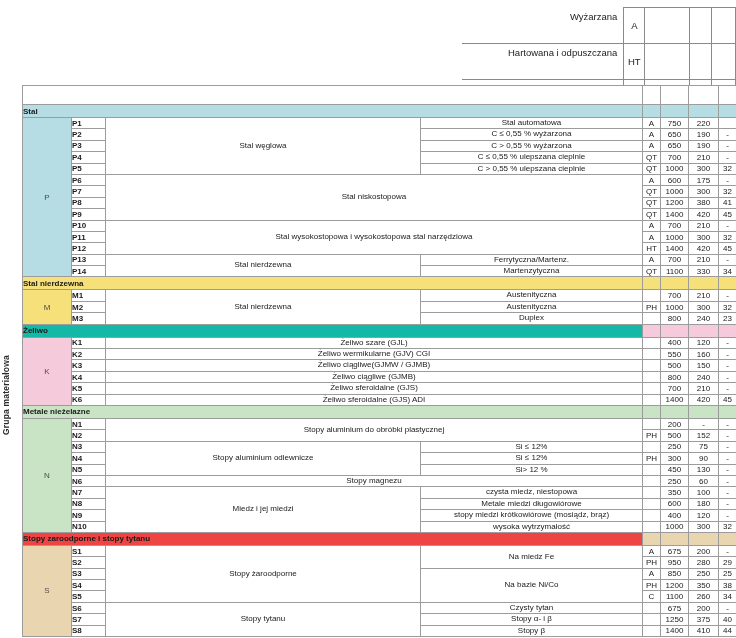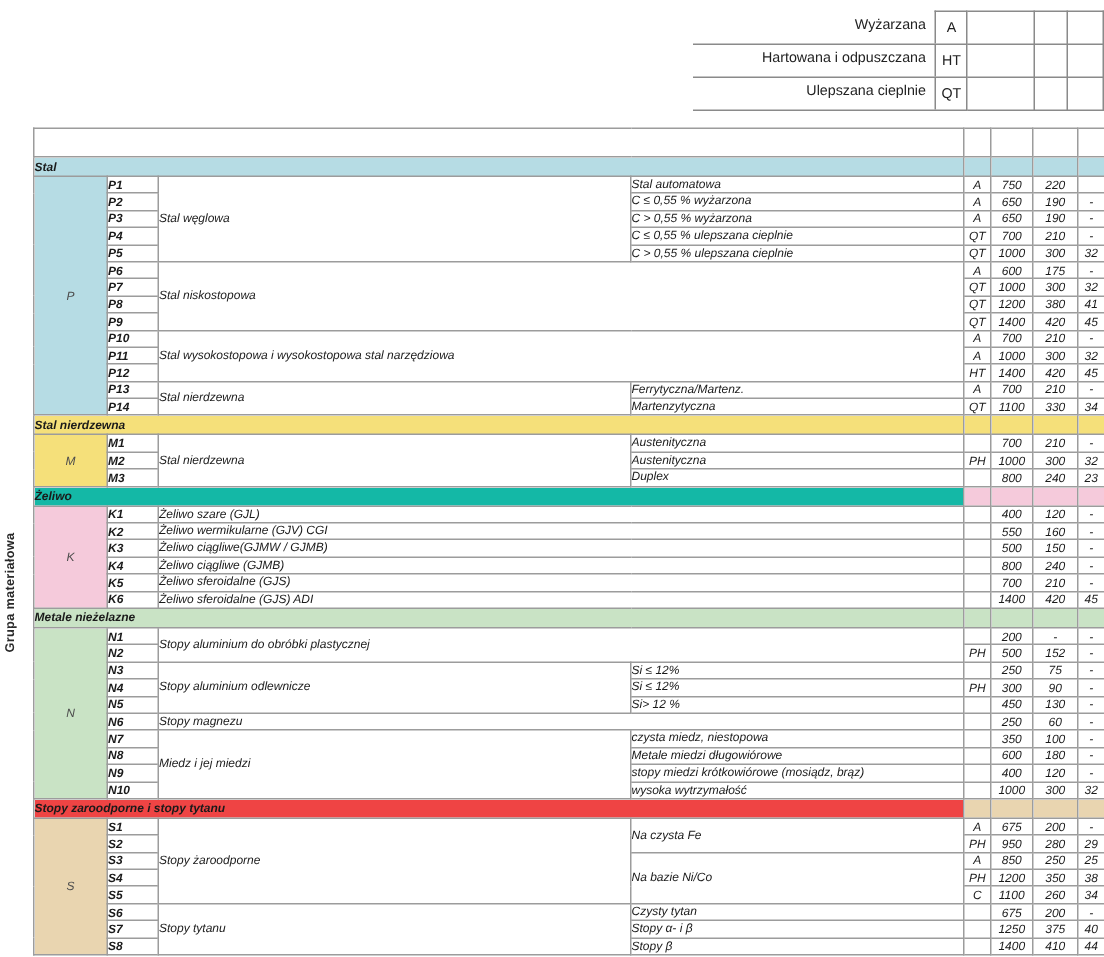--- a/index.html
+++ b/index.html
@@ -7,36 +7,36 @@
   #stage{position:absolute;left:0;top:0;width:736px;height:638px;}
 
   
   .group-axis{position:absolute;left:1px;top:295px;height:200px;width:15px;
     writing-mode:vertical-rl;transform:rotate(180deg);text-align:center;
     font-size:8.5px;font-weight:bold;color:#2a2a2a;letter-spacing:.2px;}
 
   
   #legend-table{position:absolute;left:462px;top:7px;border-collapse:collapse;table-layout:fixed;}
   #legend-table td{height:17px;font-size:9.5px;overflow:hidden;white-space:nowrap;}
-  #legend-table .lg-label{border:none;border-bottom:1px solid #8a8a8a;text-align:right;padding:0 6px 4px 0;color:#222;}
+  #legend-table .lg-label{border:none;border-bottom:1px solid #8a8a8a;text-align:right;padding:0 6px 18px 0;color:#222;}
   #legend-table .lg-code{border:1px solid #8a8a8a;text-align:center;color:#222;}
   #legend-table .lg-empty{border:1px solid #8a8a8a;}
 
   
   #main-table{position:absolute;left:22px;top:85px;border-collapse:collapse;table-layout:fixed;
-    width:714px;border:1px solid #878787;font-style:italic;}
+    width:714px;border:1px solid #878787;}
   #main-table td{border:1px solid #9c9c9c;font-size:8px;padding:0;overflow:hidden;
     white-space:nowrap;vertical-align:middle;}
   tr.spacer-row td{height:18px;background:#fff;}
   tr.sec-header td{height:12px;font-weight:bold;}
   tr.sec-header td.sec-title{padding-left:83px;}
   tr.data-row{height:11.4px;}
   td.letter{text-align:center;font-size:21px;color:#4d4d4d;font-weight:400;}
   td.code{font-weight:bold;padding-left:3px;}
-  td.name,td.desc{padding-left:4px;white-space:pre-line;line-height:1.05;}
+  td.name,td.desc{padding-left:4px;white-space:pre-line;line-height:1.05;text-align:center;}
   td.c{text-align:center;}
 </style>
 </head>
 <body>
 
 <div id="stage">
 
   <div class="group-axis">Grupa materiałowa</div>
 
   <table id="legend-table">
@@ -391,21 +391,21 @@
           <td class="sec-title" colspan="4" style="background: #ef4444;">Stopy zaroodporne i stopy tytanu</td>
           <td class="" style="background: rgb(233, 213, 176);"></td>
           <td class="" style="background: rgb(233, 213, 176);"></td>
           <td class="" style="background: rgb(233, 213, 176);"></td>
           <td class="" style="background: rgb(233, 213, 176);"></td>
         </tr>
         <tr class="data-row">
           <td class="letter" rowspan="8" style="background: rgb(233, 213, 176);">S</td>
           <td class="code">S1</td>
           <td class="name" rowspan="5" colspan="1">Stopy żaroodporne</td>
-          <td class="desc" rowspan="2">Na czysta Fe</td>
+          <td class="desc" rowspan="2">Na miedz Fe</td>
           <td class="c">A</td>
           <td class="c">675</td>
           <td class="c">200</td>
           <td class="c">-</td>
         </tr>
         <tr class="data-row">
           <td class="code">S2</td>
           <td class="c">PH</td>
           <td class="c">950</td>
           <td class="c">280</td>

